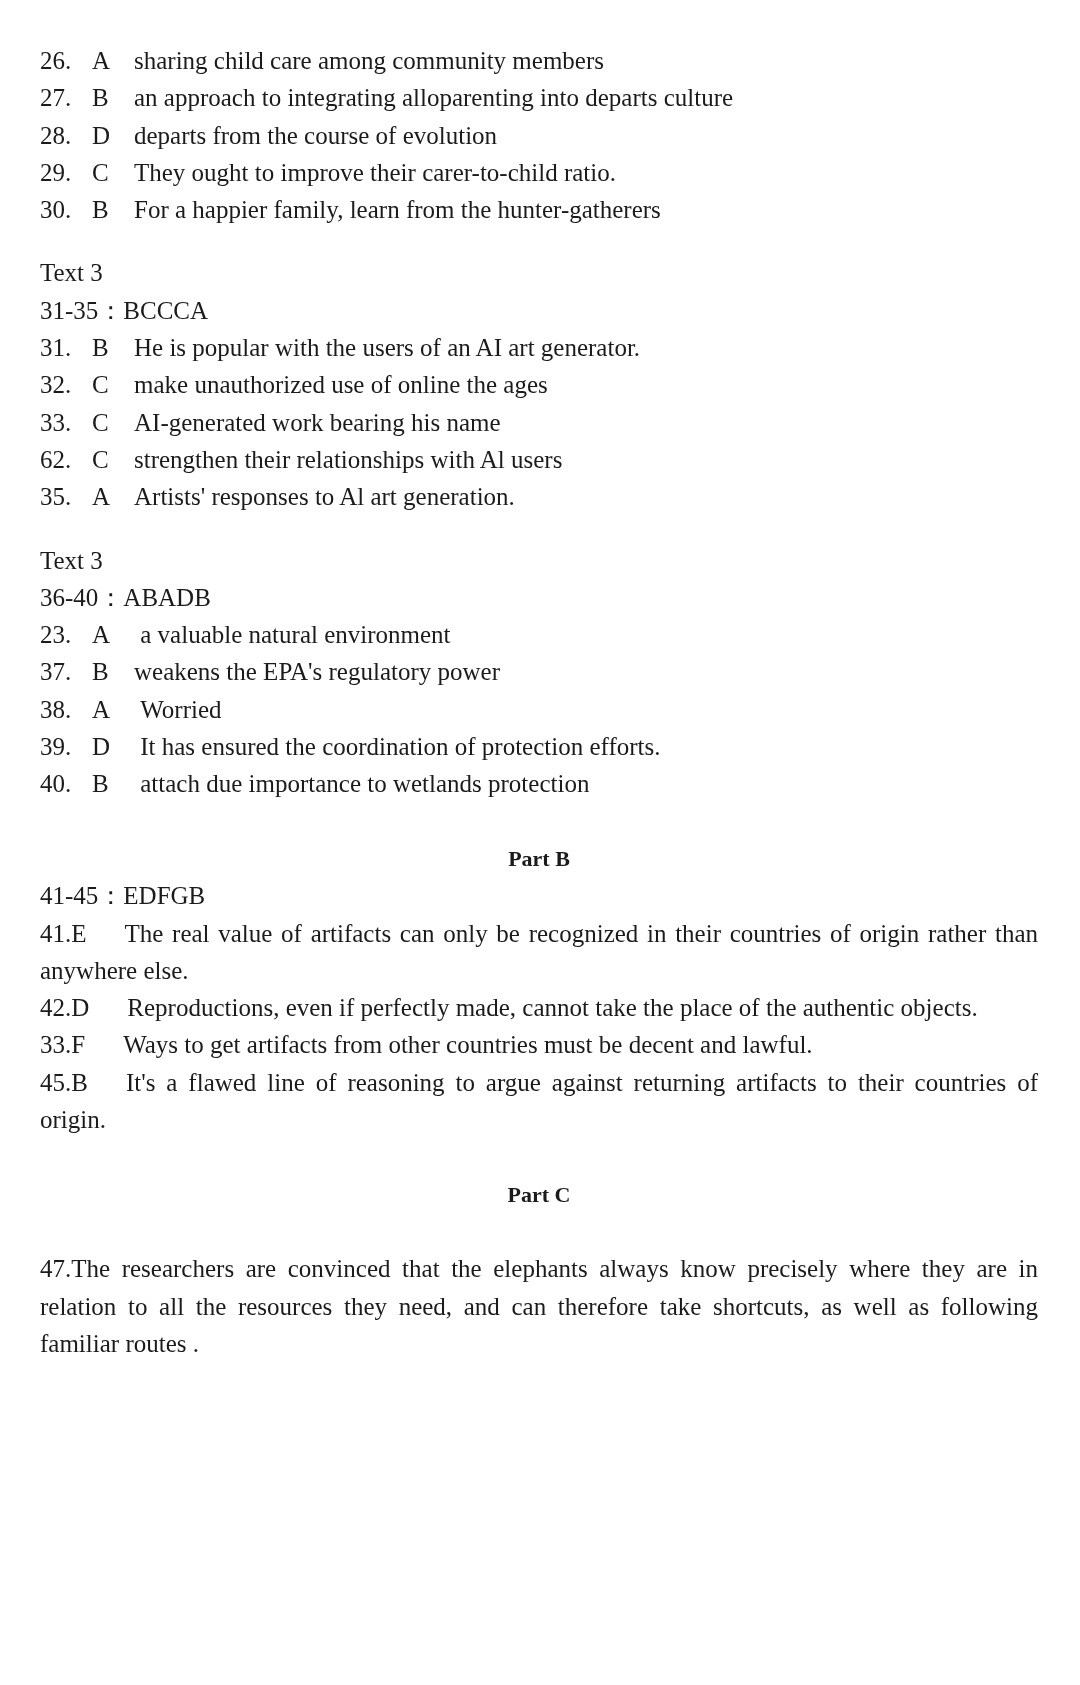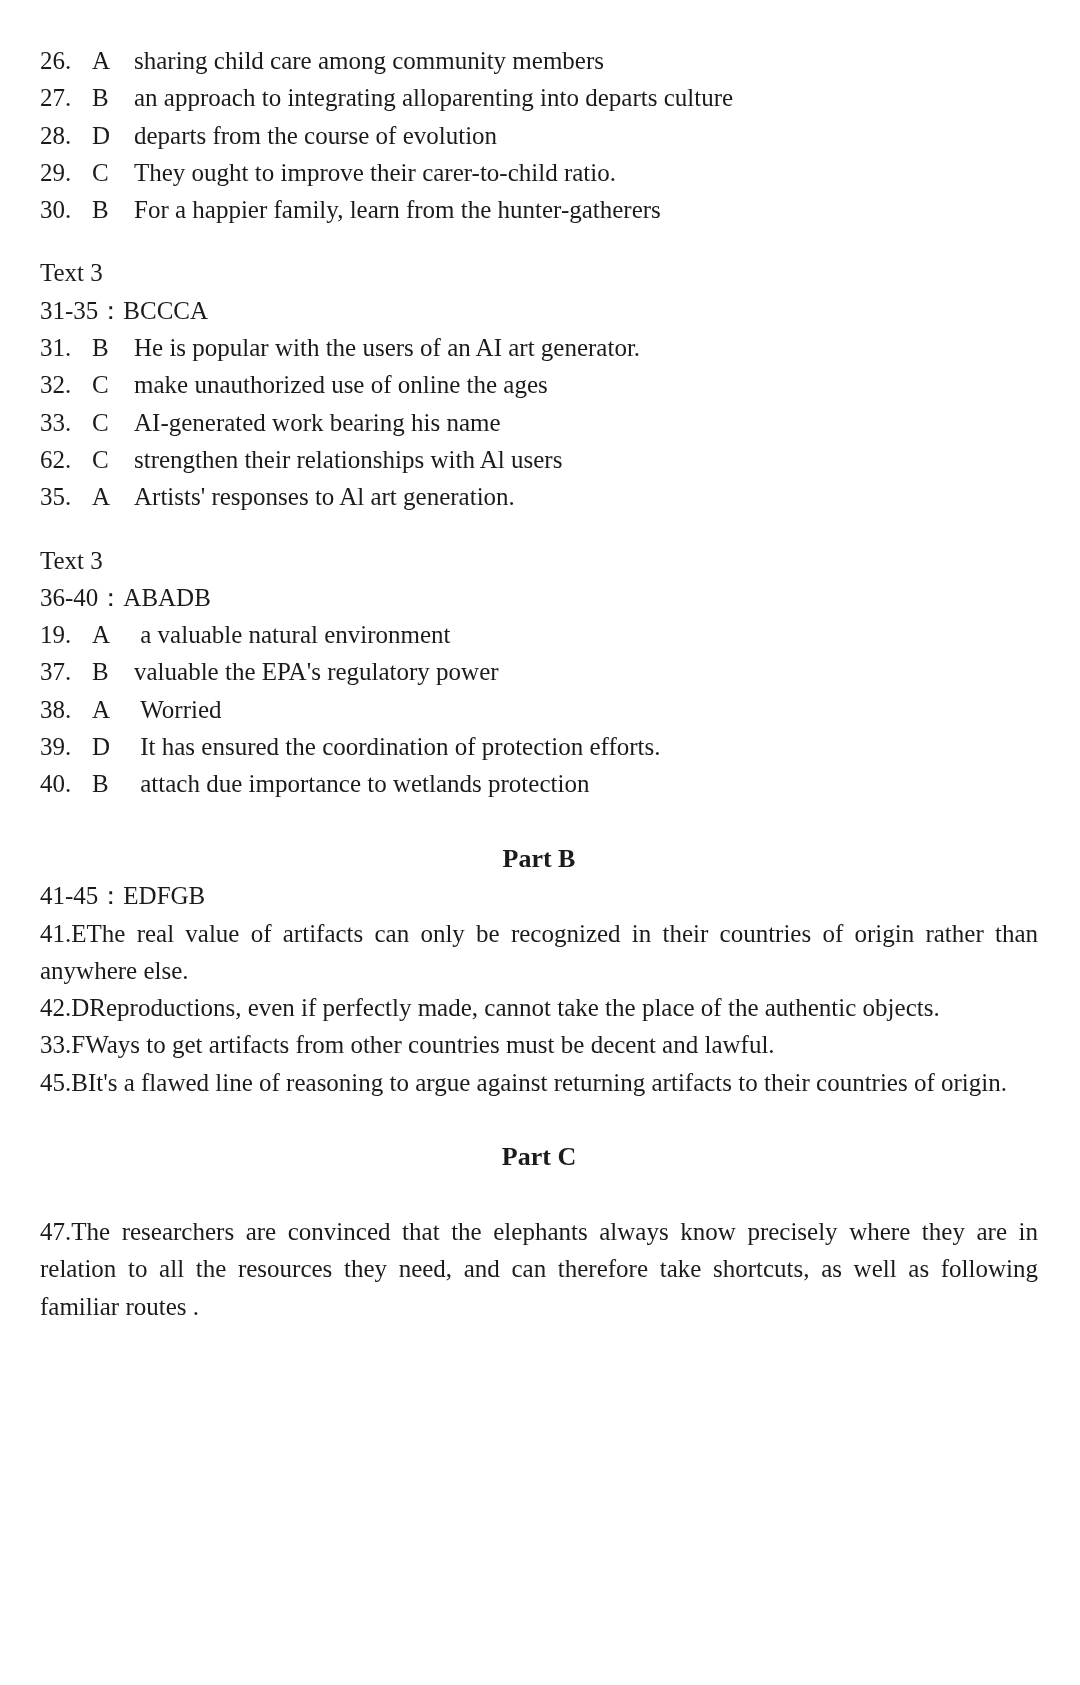--- a/index.html
+++ b/index.html
@@ -11,24 +11,24 @@
   }
   .page { padding:42px 42px 0 40px; }
   .line { line-height:37.3px; }
   .ans-row { display:flex; line-height:37.3px; }
   .ans-num { flex:0 0 auto; width:52px; }
   .ans-letter { flex:0 0 auto; width:42px; }
   .ans-text { flex:1 1 auto; }
   .section { margin-top:26px; }
   .part-heading {
     margin-top:37.3px; line-height:37.3px;
-    text-align:center; font-weight:bold; font-size:26px;
+    text-align:center; font-weight:bold; font-size:22px;
   }
   .pb-item { line-height:37.3px; text-align:justify; text-align-last:left; }
-  .pb-num { }
+  .pb-num { margin-right:38px; }
   .pc-block { margin-top:37.3px; }
   .pc-en, .pc-zh { line-height:37.3px; text-align:justify; text-align-last:left; }
 </style>
 </head>
 <body>
 
 <div class="page">
 
   <div>
     <div class="ans-row">
@@ -85,28 +85,28 @@
       <span class="ans-num">35.</span>
       <span class="ans-letter">A</span>
       <span class="ans-text">Artists' responses to Al art generation.</span>
     </div>
   </div>
 
   <div class="section">
     <div class="line">Text 3</div>
     <div class="line">36-40：ABADB</div>
     <div class="ans-row">
-      <span class="ans-num">19.</span>
+      <span class="ans-num">23.</span>
       <span class="ans-letter">A</span>
       <span class="ans-text">&nbsp;a valuable natural environment</span>
     </div>
     <div class="ans-row">
       <span class="ans-num">37.</span>
       <span class="ans-letter">B</span>
-      <span class="ans-text">valuable the EPA's regulatory power</span>
+      <span class="ans-text">weakens the EPA's regulatory power</span>
     </div>
     <div class="ans-row">
       <span class="ans-num">38.</span>
       <span class="ans-letter">A</span>
       <span class="ans-text">&nbsp;Worried</span>
     </div>
     <div class="ans-row">
       <span class="ans-num">39.</span>
       <span class="ans-letter">D</span>
       <span class="ans-text">&nbsp;It has ensured the coordination of protection efforts.</span>

